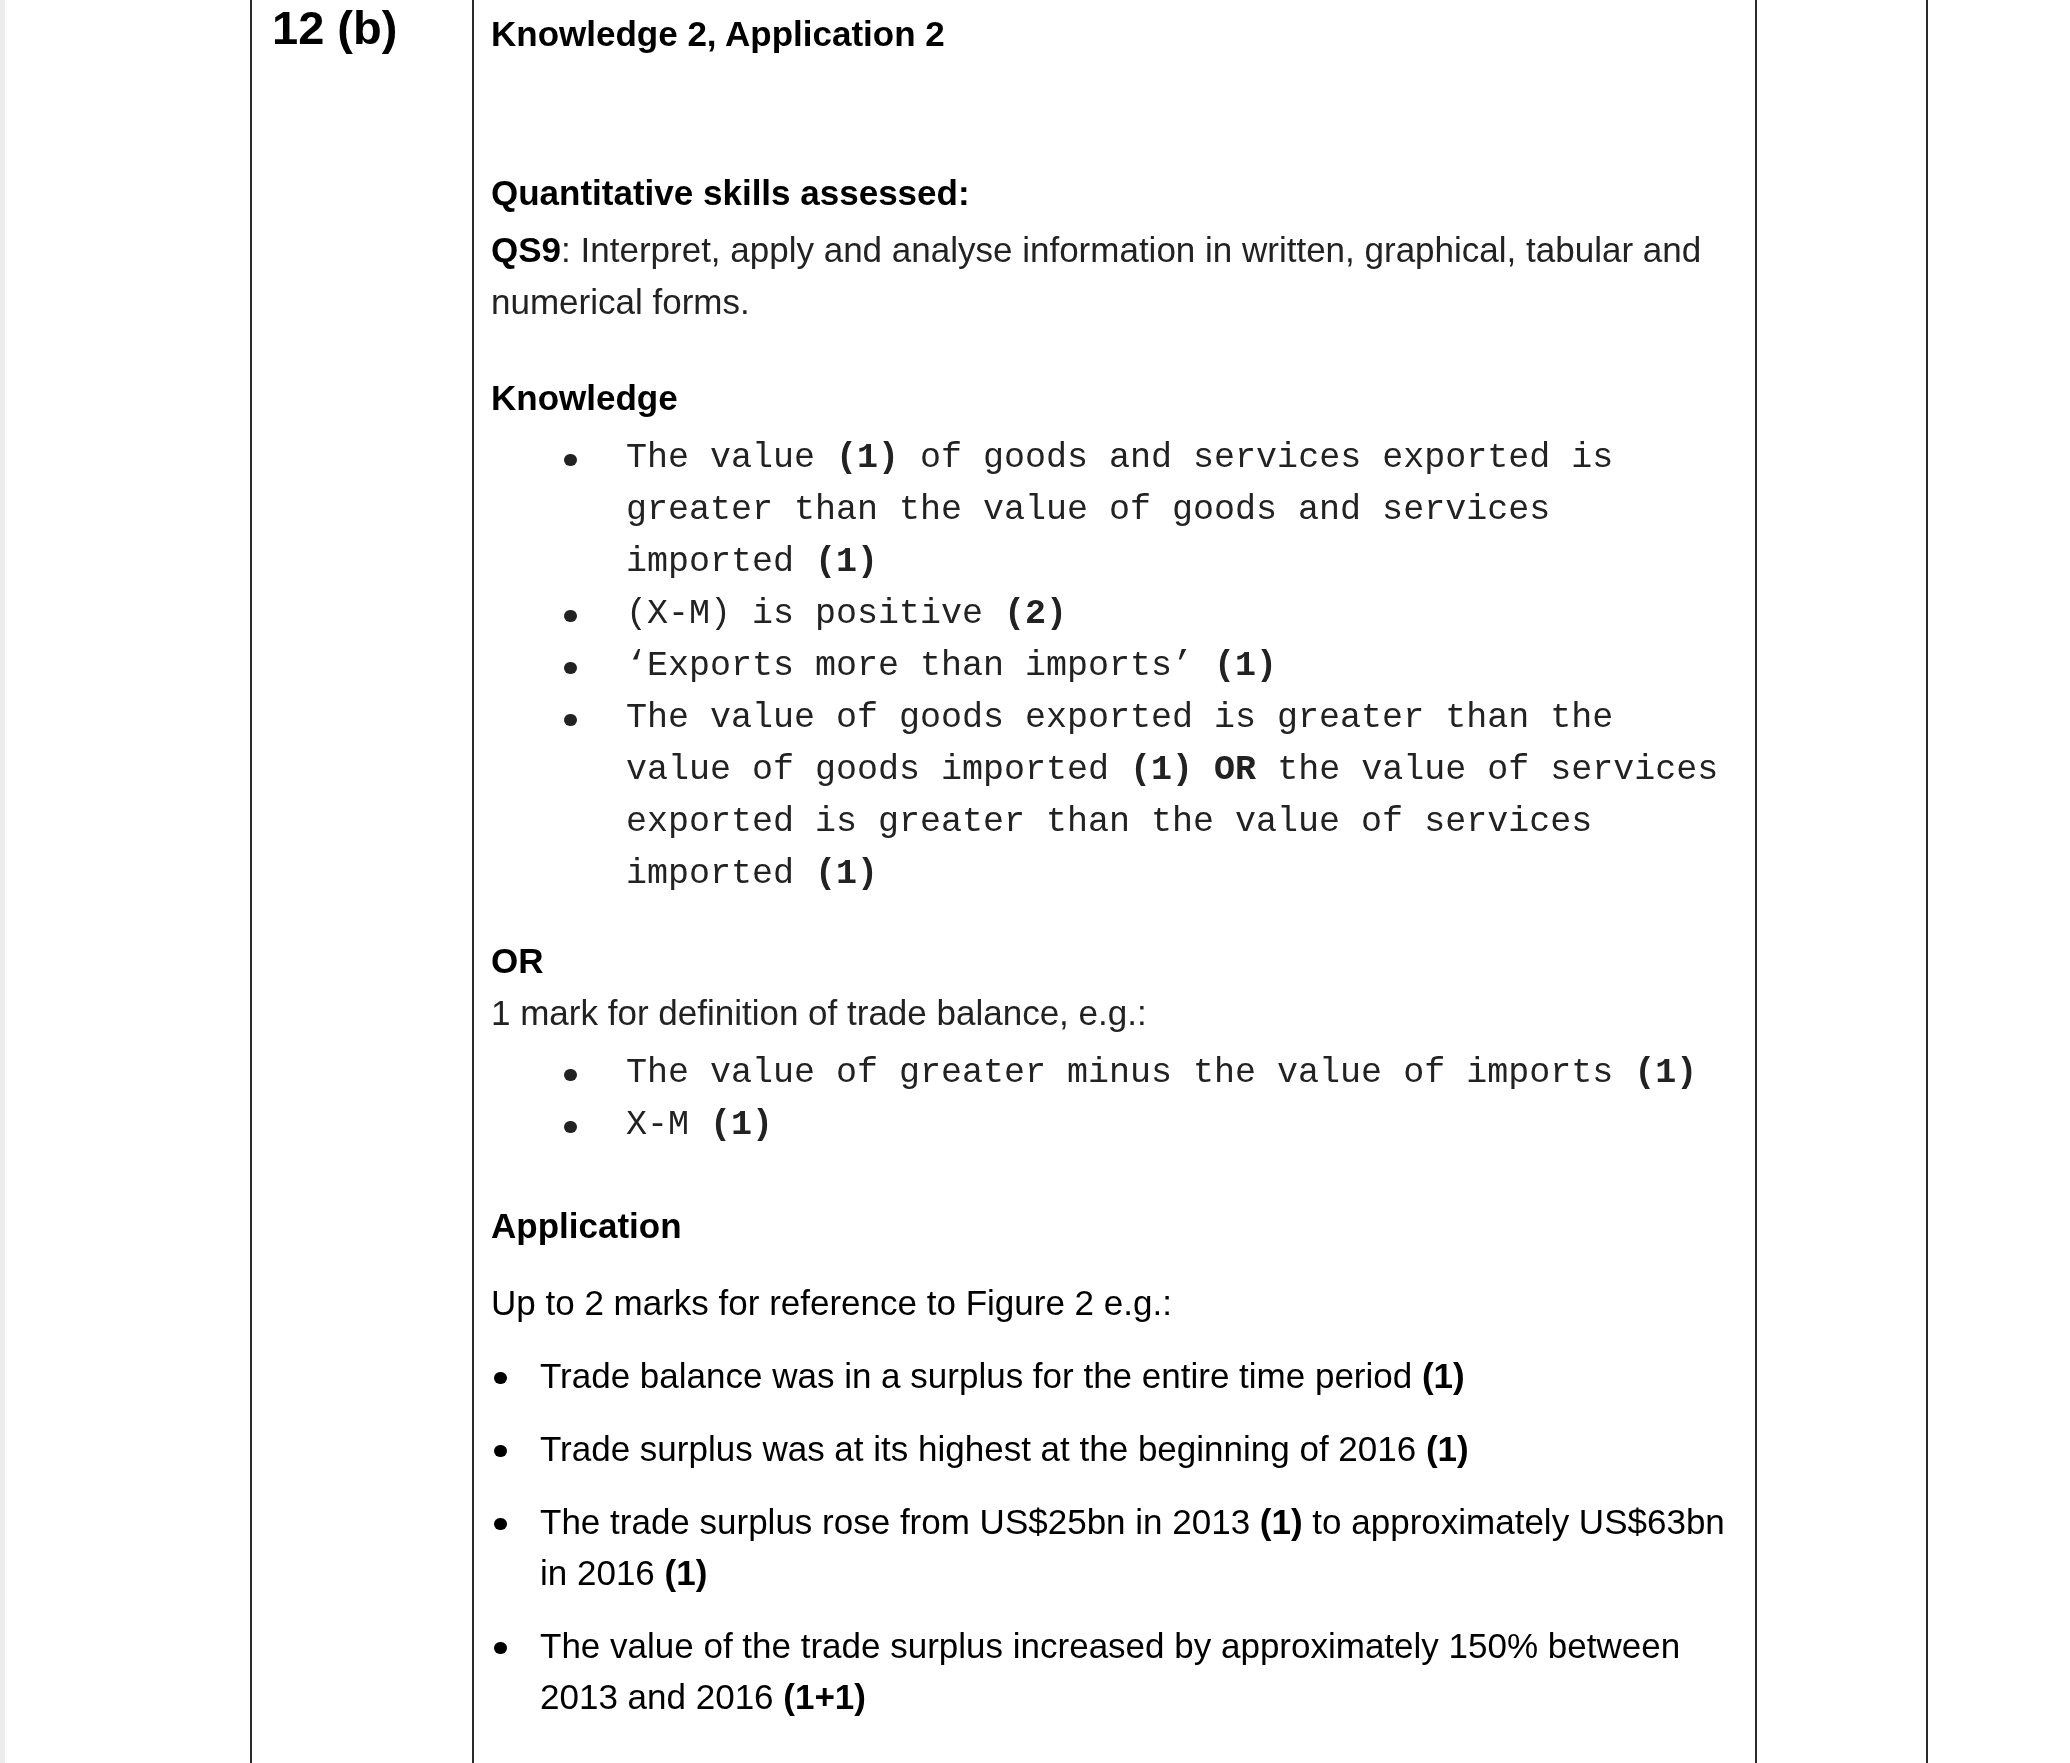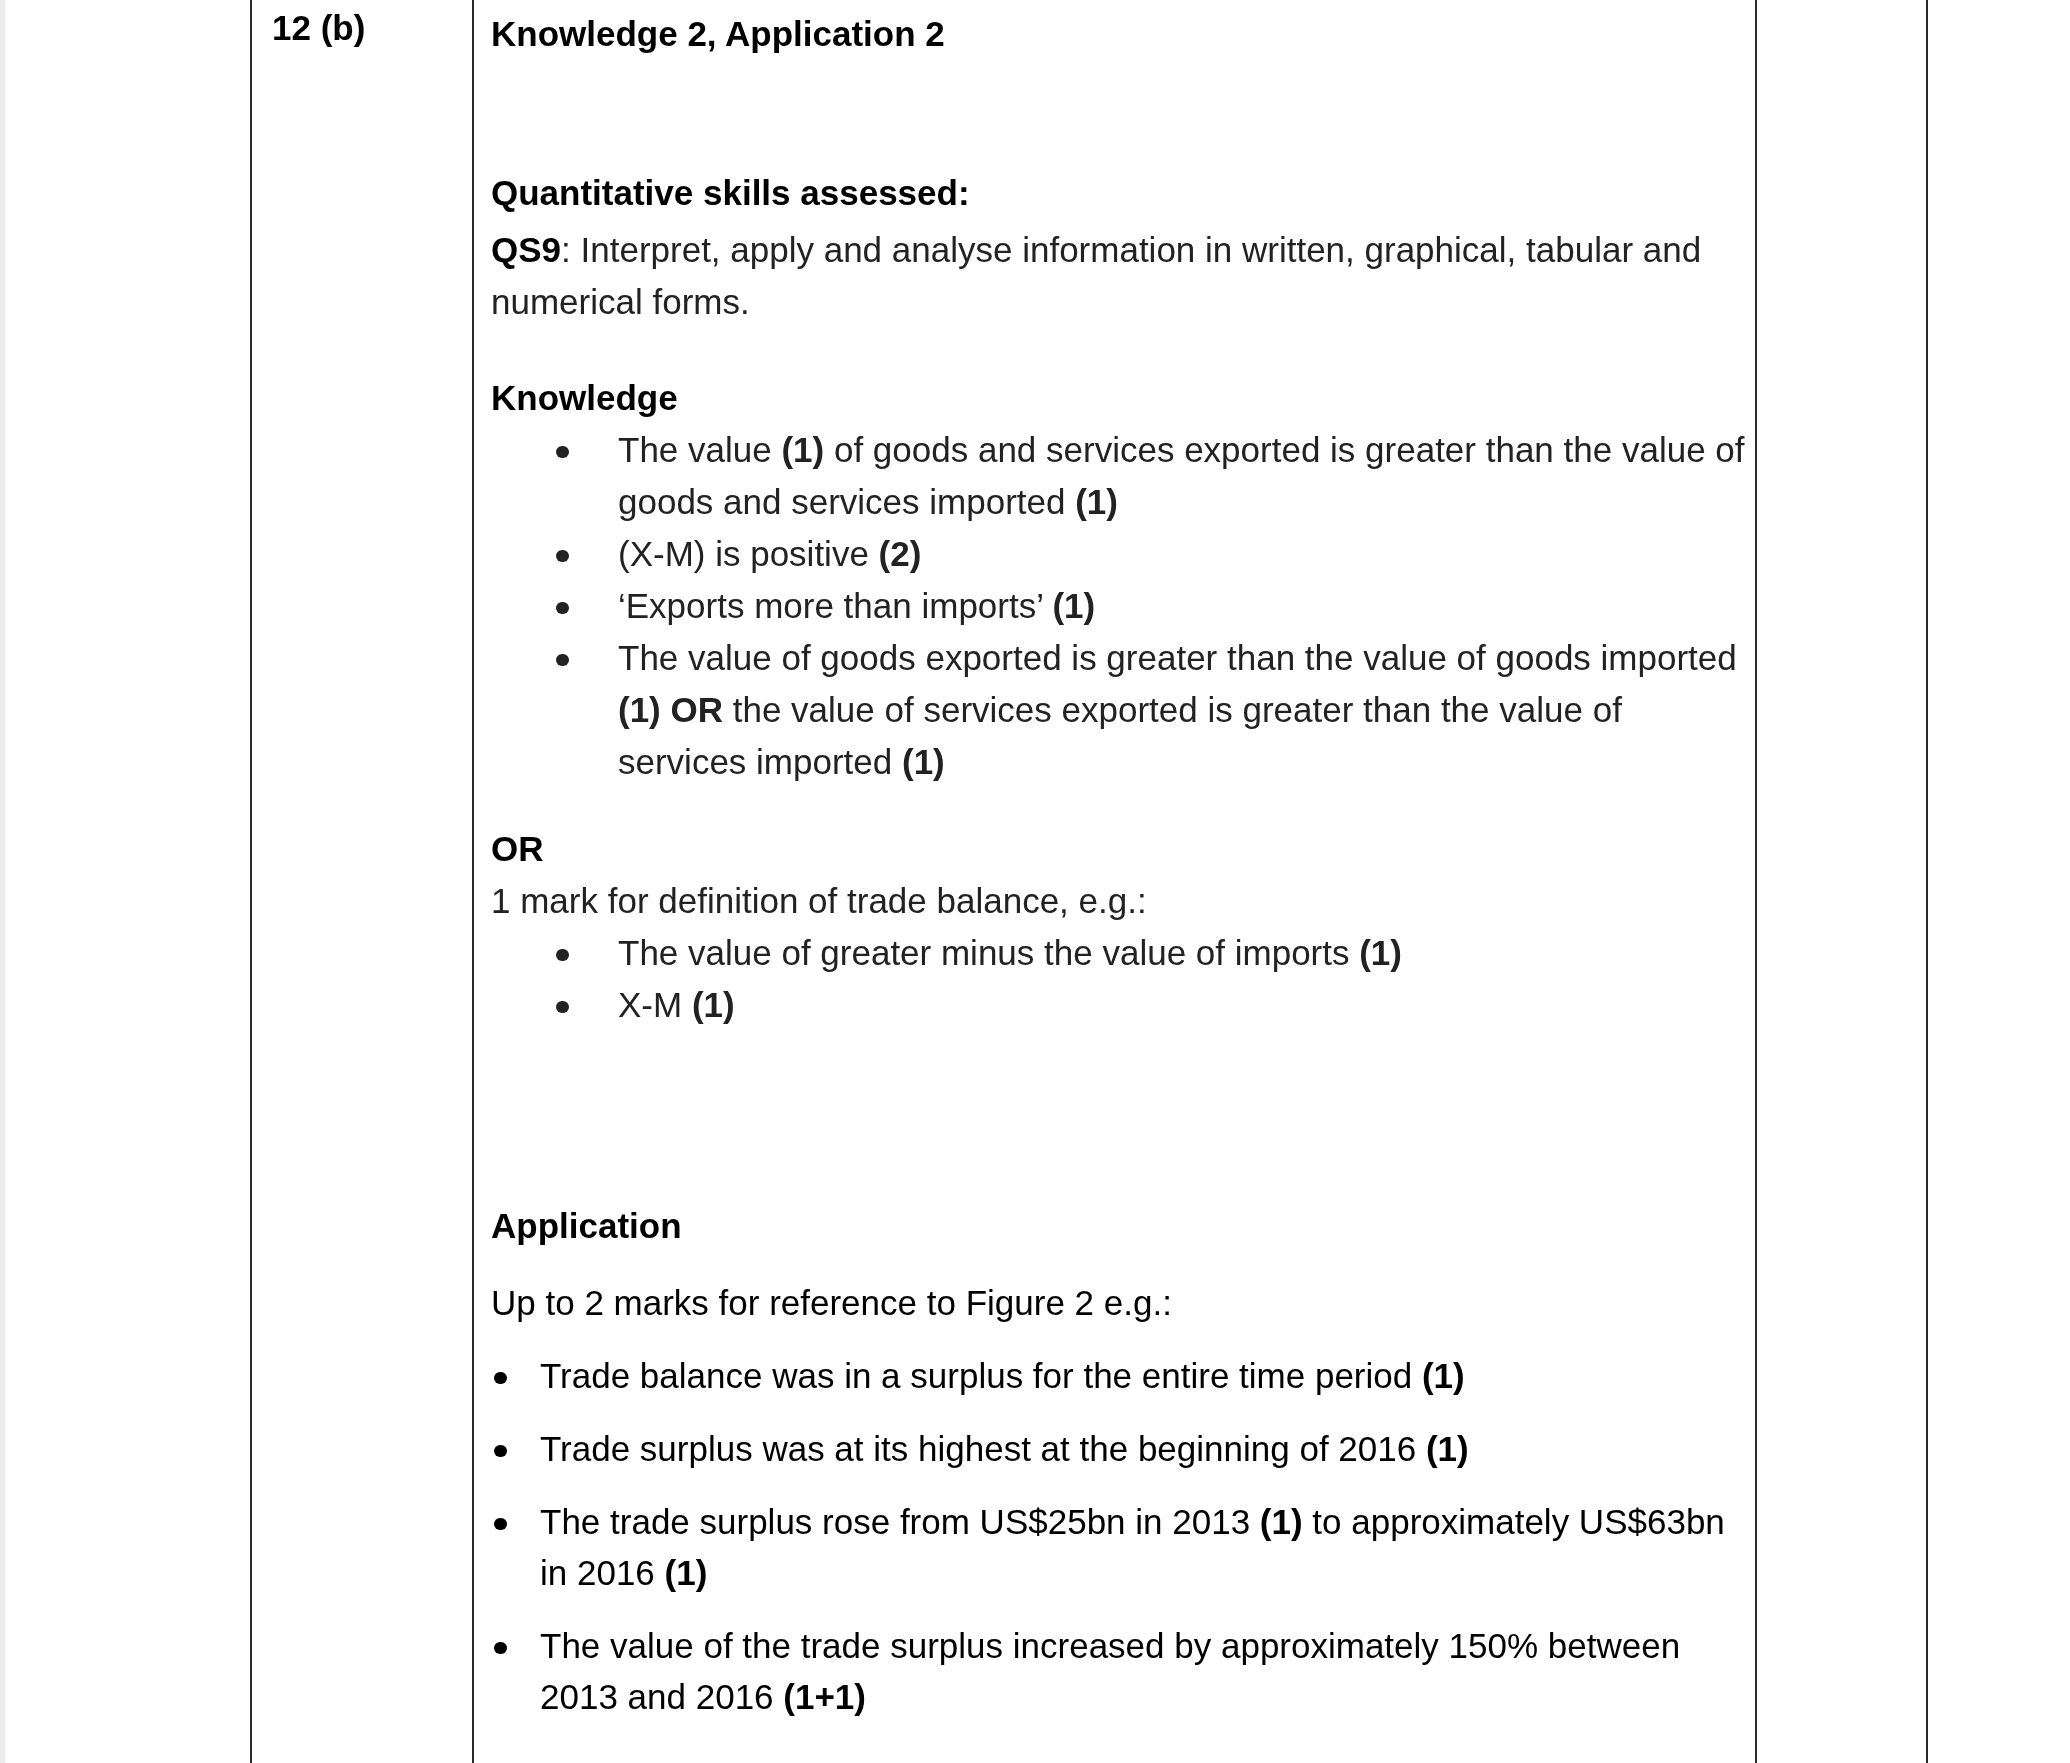--- a/index.html
+++ b/index.html
@@ -3,28 +3,28 @@
 <meta charset="utf-8">
 <style>
   html, body { margin:0; padding:0; }
   body {
     width:2071px; height:1763px; position:relative; overflow:hidden;
     background:#ffffff; font-family:"Liberation Sans", sans-serif;
   }
   .edge-strip { position:absolute; left:0; top:0; width:4.9px; height:1763px; background:#ececec; }
   .rule { position:absolute; top:0; width:2px; height:1763px; background:#2a2a2a; }
   .qnum {
-    position:absolute; left:272px; top:5.9px; font-size:35px; line-height:43px;
+    position:absolute; left:272px; top:5.9px; font-size:47px; line-height:43px;
     font-weight:bold; color:#000;
   }
   .blk { position:absolute; left:491px; width:1256px; font-size:35px; line-height:52px; color:#222; }
   .blk.app { color:#000; line-height:51px; }
   .b { font-weight:bold; }
   .h { font-weight:bold; color:#000;margin-top:35px; }
-  ul.k { list-style:none; margin:0; padding:0; }
+  ul.k { list-style:none; margin:8px; padding:0;font-family:Liberation Mono, monospace; }
   ul.k li { position:relative; padding-left:127px; }
   ul.k li .dot {
     position:absolute; left:65px; top:21.7px; width:12.8px; height:12.8px; border-radius:50%; background:#222;
   }
   ul.a { list-style:none; margin:0; padding:0; }
   ul.a li { position:relative; padding-left:49px; margin-top:22px; }
   ul.a li .dot {
     position:absolute; left:3px; top:21.7px; width:12.8px; height:12.8px; border-radius:50%; background:#000;
   }
 </style>

